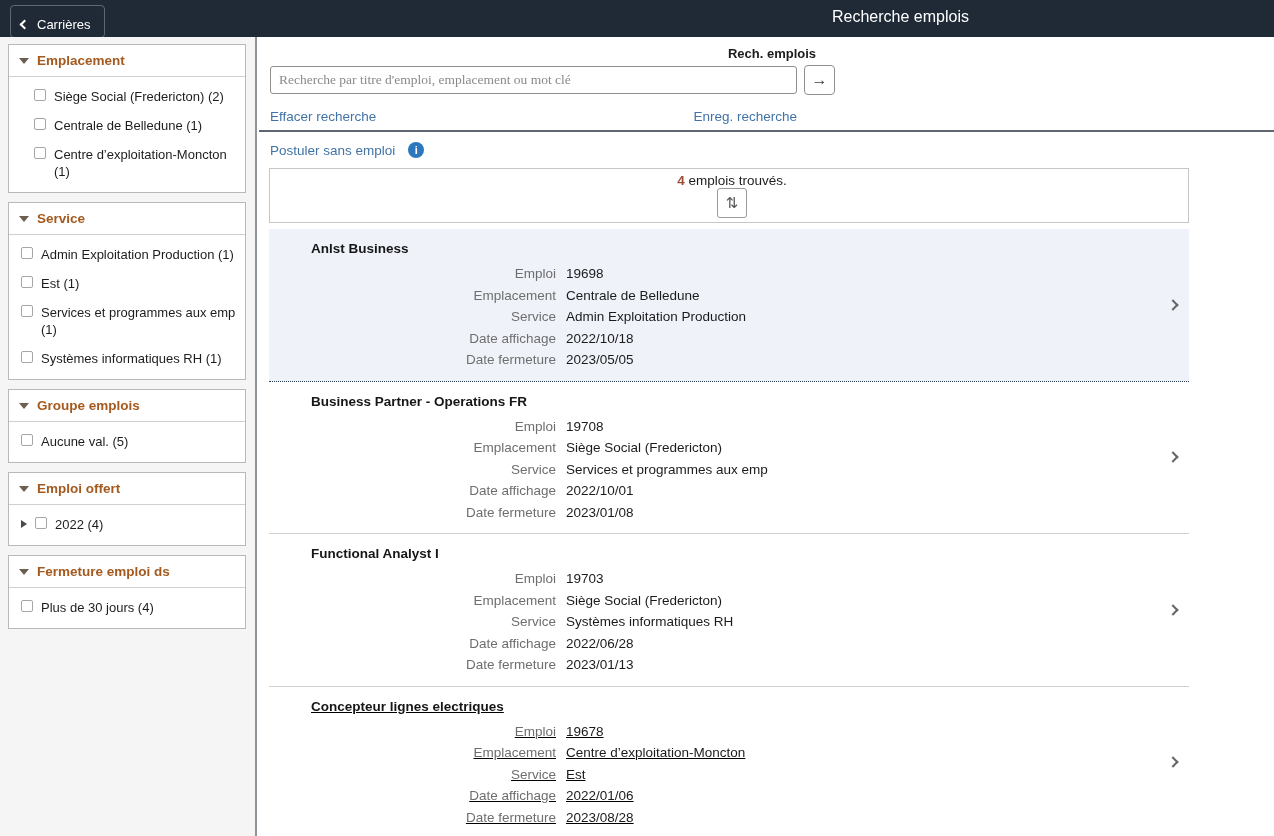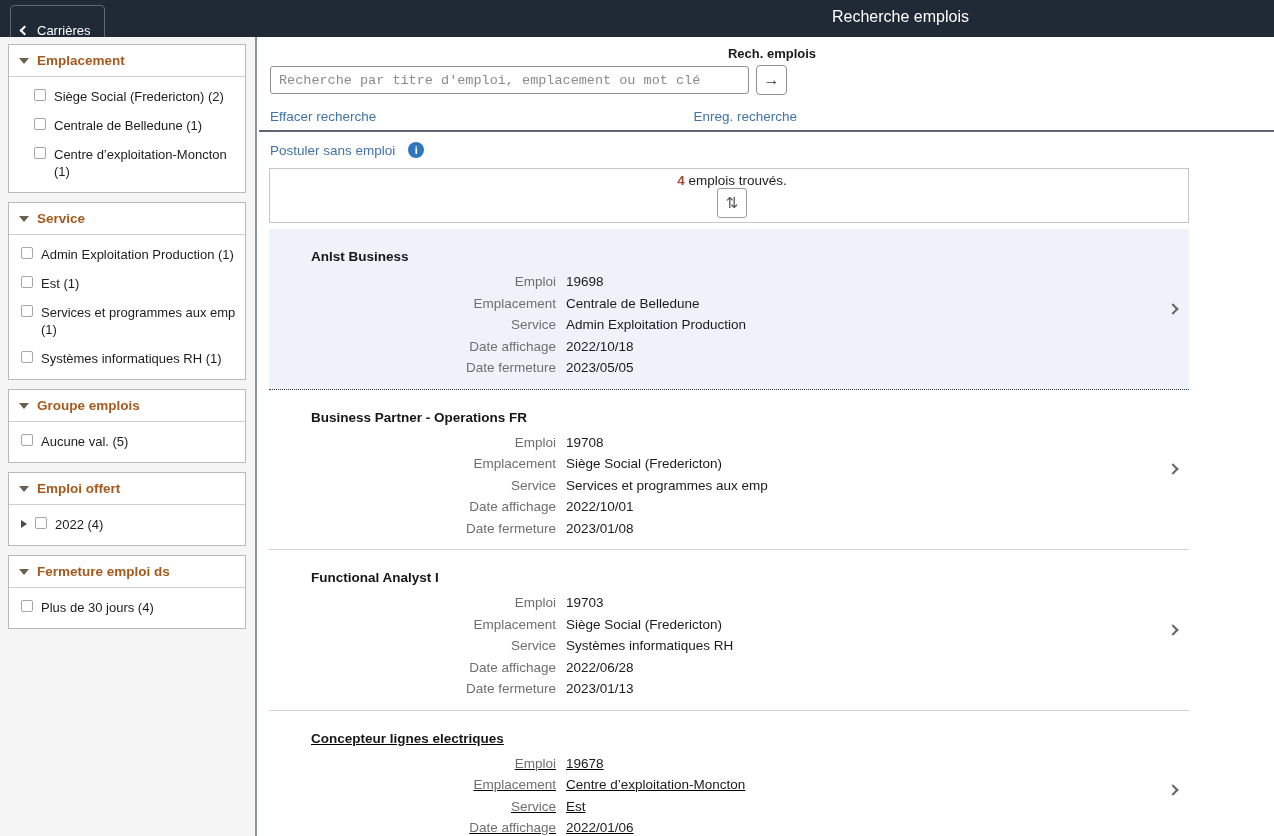--- a/index.html
+++ b/index.html
@@ -4,21 +4,21 @@
 <style>
   * { box-sizing: border-box; }
   html,body { margin:0; padding:0; }
   body { font-family:"Liberation Sans", sans-serif; background:#fff; }
   .page { position:relative; width:1274px; height:836px; background:#fff; overflow:hidden; }
 
   
   .topbar { position:absolute; top:0; left:0; right:0; height:37px; background:var(--header-bg,#1f2a36); }
   .back-btn { position:absolute; left:10px; top:5px; display:inline-flex; align-items:center; gap:9px;
               background:transparent; color:#fff; border:1px solid #5c6875; border-radius:4px;
-              padding:17px 14px 5px 10px; font-size:13px; font-family:inherit; cursor:pointer; }
+              padding:11px 14px 5px 10px; font-size:13px; font-family:inherit; cursor:pointer; }
   .chev-left { width:7px; height:7px; border-left:2px solid #fff; border-bottom:2px solid #fff;
                transform:rotate(45deg); display:inline-block; }
   .page-title { position:absolute; left:832px; top:8px; color:#fff; font-size:16px; }
 
   
   .sidebar { position:absolute; top:37px; left:0; bottom:0; width:257px; background:#f5f5f5;
              border-right:2px solid #8f9499; padding:7px 9px 0 8px; }
   .facet-box { background:#fff; border:1px solid #b9b9b9; margin-bottom:9px; }
   .facet-header { display:flex; align-items:center; gap:8px; padding:8px 10px;
                   border-bottom:1px solid #cfcfcf; cursor:pointer; }
@@ -33,22 +33,22 @@
          margin-top:1px; border-radius:2px; cursor:pointer; }
   .facet-label { line-height:17px; }
   .tri-right { flex:0 0 auto; width:0; height:0; border-top:4px solid transparent;
                border-bottom:4px solid transparent; border-left:6px solid #4a4a4a; margin-top:4px; cursor:pointer; }
 
   
   .main { position:absolute; top:37px; left:259px; right:0; bottom:0; background:#fff; }
   .search-band { padding:9px 0 0 11px; }
   .search-label { font-weight:bold; font-size:13px; color:#1b1b1b; margin-bottom:4px;text-align:center; }
   .search-row { display:flex; align-items:center; }
-  .search-input { width:479px; height:28px; border:1px solid #8f8f8f; border-radius:3px;
-                  padding:0 8px; font-size:13.5px; font-family:Liberation Mono, monospace; color:#333; }
+  .search-input { width:527px; height:28px; border:1px solid #8f8f8f; border-radius:3px;
+                  padding:0 8px; font-size:13.5px; font-family:Liberation Serif, serif; color:#333; }
   .search-input::placeholder { color:#8a8a8a; opacity:1; }
   .search-go { margin-left:7px; width:31px; height:30px; border:1px solid #8f8f8f; border-radius:4px;
                background:#fff; color:#3c3c3c; display:flex; align-items:center; justify-content:center;
                cursor:pointer; padding:0; }
   .arrow-glyph { font-size:16px; }
   .links-row { width:527px; display:flex; justify-content:space-between; margin-top:14px; padding-bottom:6px; }
   .lnk { color:var(--link,#4173a6); font-size:13.5px; text-decoration:none; cursor:pointer; }
   .dark-sep { border-bottom:2px solid #5d6671; }
   .apply-row { display:flex; align-items:center; gap:13px; padding:10px 0 9px 11px; }
   .info-icon { width:16px; height:16px; border-radius:50%; background:var(--info-icon,#2d78bd); color:#fff;
@@ -58,21 +58,21 @@
   .results { margin:1px 0 0 10px; width:920px; }
   .count-bar { border:1px solid #c6c6c6; display:flex; align-items:center; justify-content:flex-start;
                padding:4px 7px 4px 13px;flex-direction:column; }
   .count-text { font-size:13.5px; color:#1d1d1d; }
   .count-num { color:var(--count-number,#9e4b3a); font-weight:bold; }
   .sort-btn { width:30px; height:30px; border:1px solid #9b9b9b; border-radius:3px; background:#fff;
               color:#555; display:flex; align-items:center; justify-content:center; cursor:pointer; padding:0; }
   .sort-glyph { font-size:15px; }
 
   #job-list { margin-top:6px; }
-  .job-card { position:relative; padding:20px 0 10px; border-bottom:1px solid #d2d2d2; background:#fff; cursor:pointer; }
+  .job-card { position:relative; padding:12px 0 10px; border-bottom:1px solid #d2d2d2; background:#fff; cursor:pointer; }
   .job-card.selected { background:var(--selected-card-bg,#eff3f9); border-bottom:1px dotted #2e3e55; }
   .job-card:last-child { border-bottom:1px solid #bcbcbc;text-decoration:underline; }
   .job-title { font-weight:bold; font-size:13.5px; color:#161616; margin:0 0 7px 42px; }
   .f-row { display:flex; line-height:21.5px; font-size:13.5px; }
   .f-label { width:287px; text-align:right; color:#6e6e6e; flex:0 0 auto; }
   .f-value { margin-left:10px; color:#1b1b1b; }
   .card-chev { position:absolute; right:12px; top:50%; width:8px; height:8px;
                border-top:2px solid #666; border-right:2px solid #666;
                transform:translateY(-50%) rotate(45deg); }
 </style>

